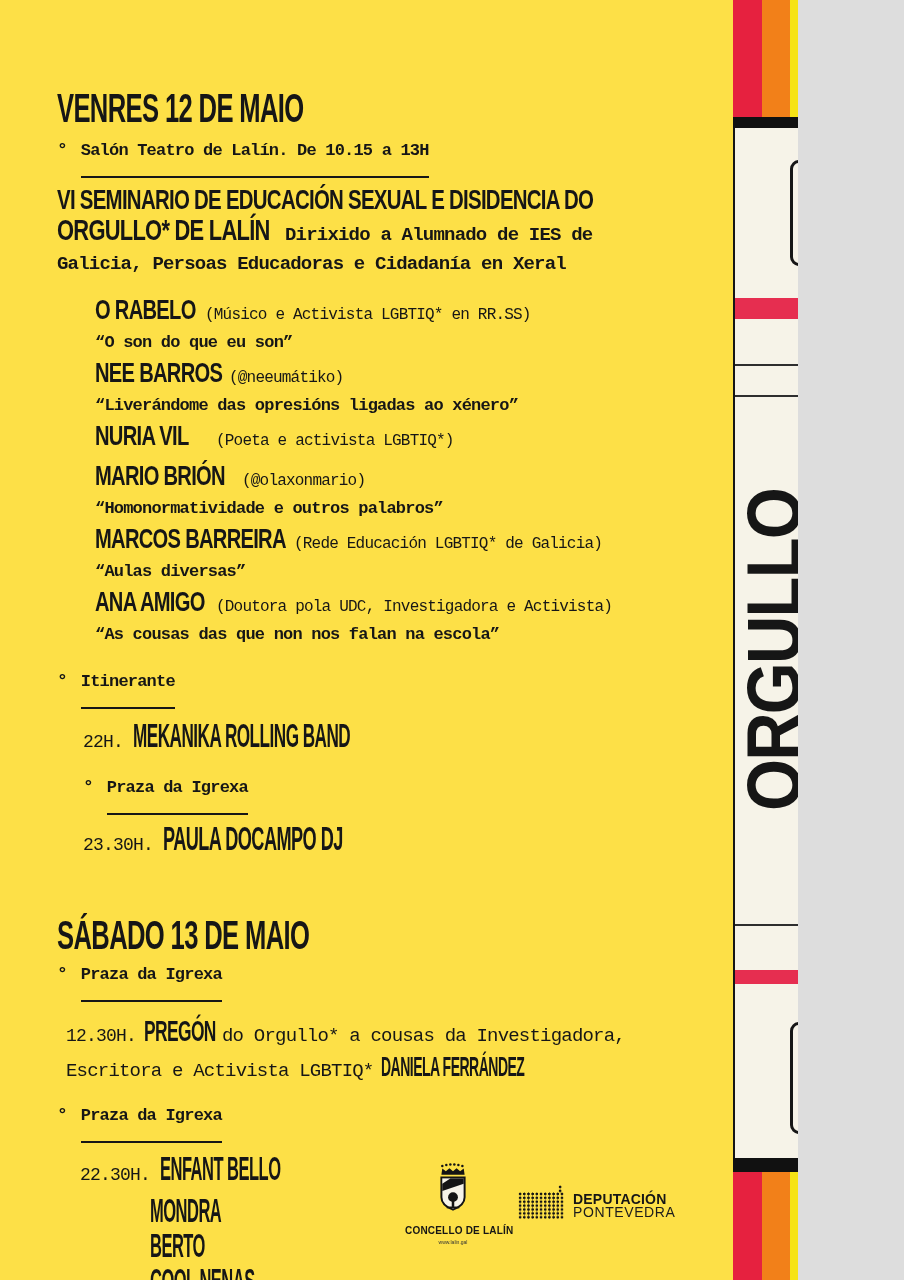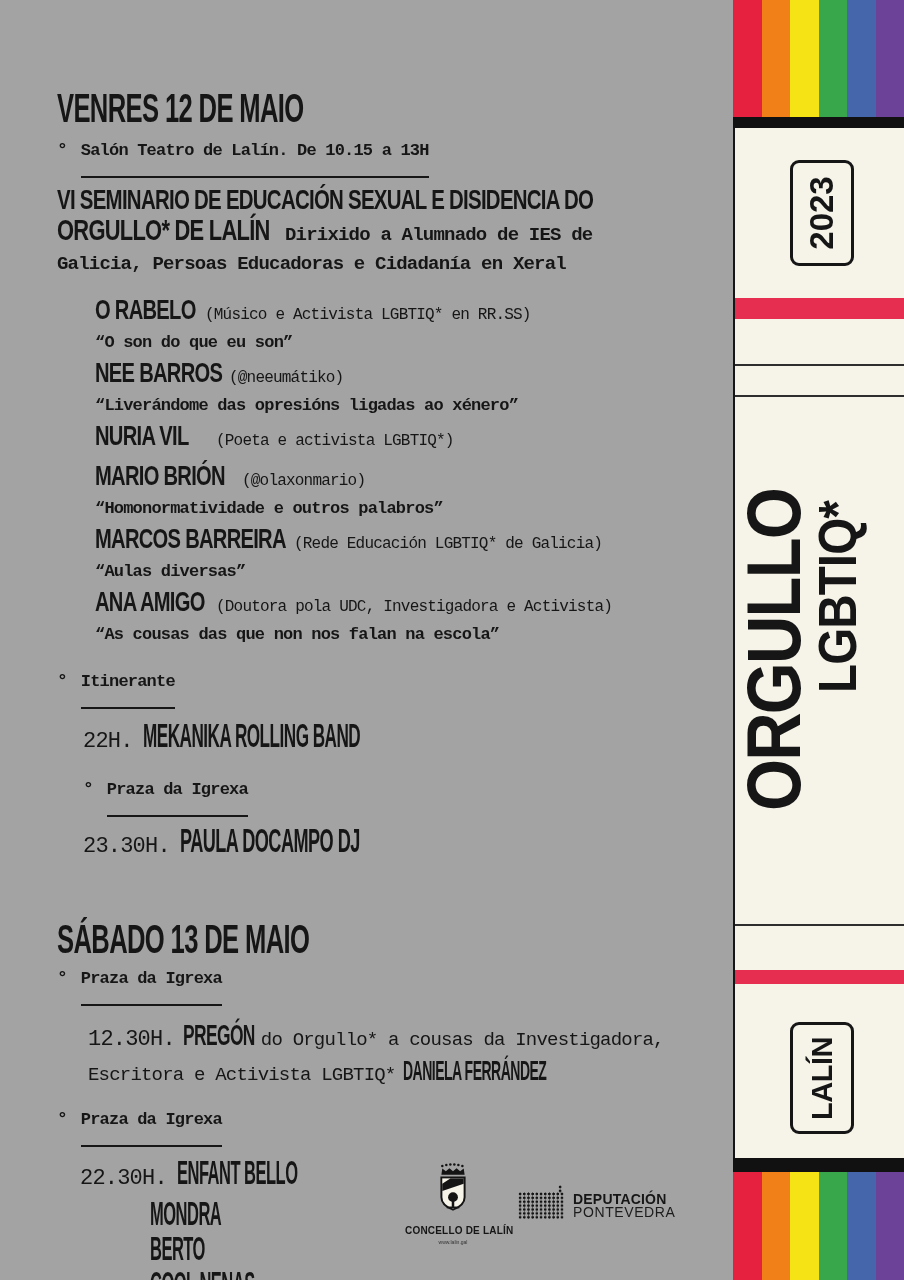--- a/index.html
+++ b/index.html
@@ -1,16 +1,16 @@
 <!DOCTYPE html>
 <html><head>
 <meta charset="utf-8">
 <style>
   html,body{margin:0;padding:0;background:#ddd;}
-  .poster{position:relative;width:904px;height:1280px;background:#a3a3a3;overflow:hidden;
+  .poster{position:relative;width:798px;height:1280px;background:#fde047;overflow:hidden;
           font-family:"Liberation Mono",monospace;color:#161616;}
   .main{position:absolute;left:0;top:0;width:733px;height:1280px;padding-left:57px;box-sizing:border-box;}
 
   
   .sx{display:inline-block;white-space:nowrap;transform-origin:0 62%;}
   .sx50{transform:scaleX(.50)} .sx52{transform:scaleX(.52)} .sx55{transform:scaleX(.55)}
   .sx60{transform:scaleX(.60)} .sx64{transform:scaleX(.64)} .sx66{transform:scaleX(.66)}
   .sx72{transform:scaleX(.72)} .sx73{transform:scaleX(.73)} .sx88{transform:scaleX(.88)}
   .cw{display:inline-block;overflow:visible;white-space:nowrap;}
   .disp{font-family:"Liberation Sans",sans-serif;font-weight:700;letter-spacing:-1px;}
@@ -31,29 +31,29 @@
 
   .speakers{margin-top:22px;margin-left:38px;}
   .speaker{margin-bottom:7px;}
   .s-line{display:flex;align-items:baseline;gap:8px;line-height:28px;}
   .s-name{font-family:"Liberation Sans",sans-serif;font-weight:700;font-size:28px;letter-spacing:-1px;}
   .s-role{font-size:16px;font-weight:400;letter-spacing:-0.8px;}
   .quote{font-size:17px;font-weight:700;letter-spacing:-0.8px;line-height:19px;margin-top:4px;}
 
   .itin{margin-top:26px;}
   .ind1{margin-left:26px;}
-  .time{font-size:22px;font-weight:400;letter-spacing:-0.8px;}
+  .time{font-size:18px;font-weight:400;letter-spacing:-0.8px;}
   .ev{gap:10px;}
   .ev1{margin-top:10px;}
   .ev2{margin-top:7px;}
   .ev .bname{font-family:"Liberation Sans",sans-serif;font-weight:700;font-size:33px;line-height:33px;letter-spacing:-1px;}
   .nested-venue{margin-top:24px;}
 
   .sat-v1{margin-top:10px;}
-  .pregon{margin-top:14px;margin-left:31px;}
+  .pregon{margin-top:14px;margin-left:9px;}
   .pregon .row{line-height:30px;gap:8px;}
   .pregon-word{font-size:29px;}
   .pbody{font-size:19px;font-weight:400;letter-spacing:-0.8px;}
   .daniela{font-family:"Liberation Sans",sans-serif;font-weight:700;font-size:28px;letter-spacing:-1px;}
   .vermu{margin-top:6px;margin-left:23px;gap:8px;line-height:32px;}
   .fillas{font-family:"Liberation Sans",sans-serif;font-weight:700;font-size:32px;letter-spacing:-1px;}
   .sat-v2{margin-top:18px;}
   .lineup{margin-top:8px;margin-left:23px;}
   .lineup .row{gap:10px;line-height:35px;}
   .lu-name{font-family:"Liberation Sans",sans-serif;font-weight:700;font-size:33px;line-height:35px;letter-spacing:-1px;}

